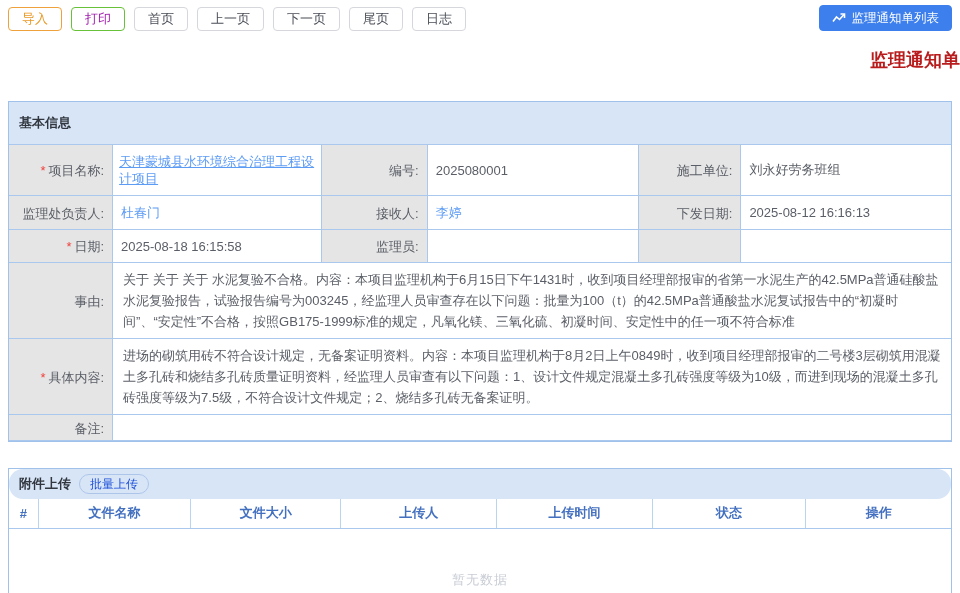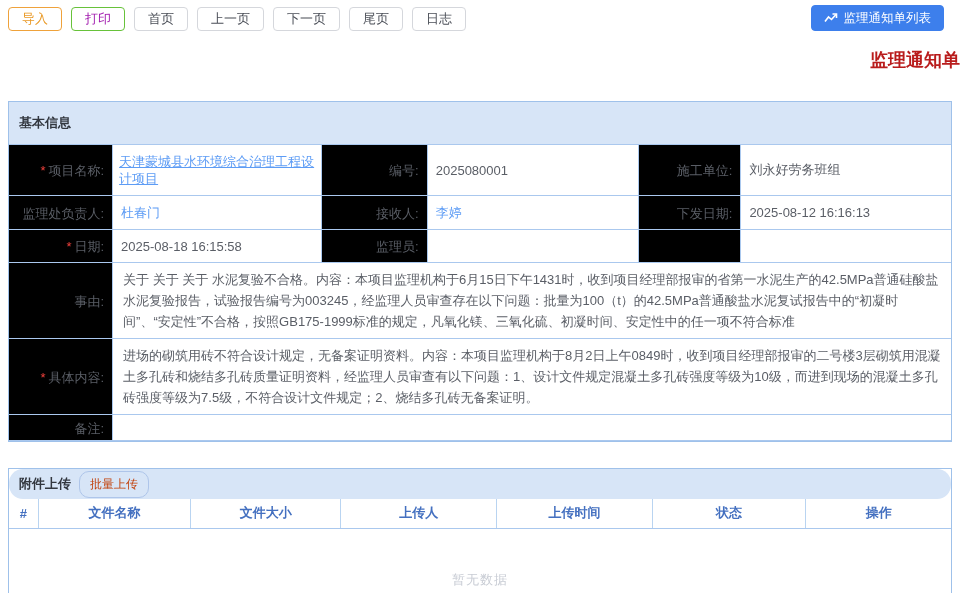--- a/index.html
+++ b/index.html
@@ -9,53 +9,53 @@
   
   .toolbar { display: flex; align-items: flex-end; padding: 5px 8px 0 8px; height: 31px; }
   .btn { display: inline-flex; align-items: center; justify-content: center; height: 24px;
          padding: 0 13px; border-radius: 4px; background: #fff; border: 1px solid #d5d7dc;
          color: #4a4e57; font-size: 13px; margin-right: 9px; cursor: pointer; white-space: nowrap; }
   .btn-import { border-color: #efa23b; color: #e99a28; }
   .btn-print  { border-color: #67c23a; color: #a21caf; }
   .toolbar-spacer { flex: 1; }
   .btn-list { display: inline-flex; align-items: center; gap: 6px; height: 26px; padding: 0 12px;
               background: #3d7fec; border: 1px solid #3d7fec; color: #fff; font-size: 12.5px;
-              border-radius: 4px; cursor: pointer; margin-right: 8px; }
+              border-radius: 4px; cursor: pointer; margin-right: 0; }
   .trend-icon svg { display: block; }
 
   
   .page-title { text-align: right; margin-top: 17px; font-size: 18px; font-weight: bold; color: #b91c1c; }
 
   
   .section { margin: 0 8px; border: 1px solid #9fc1ea; }
   .section-basic { margin-top: 29px; }
   .section-attach { margin-top: 26px; }
   .section-header { background: #d7e5f7; height: 42px; display: flex; align-items: center;
                     padding: 0 10px; font-weight: bold; color: #32373f; font-size: 13px; }
 
   
   table.info { width: 100%; border-collapse: collapse; table-layout: fixed; }
   table.info td { border: 1px solid #aac8ee; font-size: 13px; color: #5a5e66; }
   table.info tr td:first-child { border-left: none; }
   table.info tr td:last-child  { border-right: none; }
-  td.lbl { background: #000000; text-align: right; padding: 3px 8px 1px 2px; vertical-align: middle; color: #5a5e66; }
+  td.lbl { background: #e5e5e5; text-align: right; padding: 3px 8px 1px 2px; vertical-align: middle; color: #5a5e66; }
   td.val { background: #fff; text-align: left; padding: 3px 8px; vertical-align: middle; }
   td.val-long { vertical-align: top; padding: 6px 10px; line-height: 21px; }
   .req { color: #f0413c; margin-right: 3px; font-size: 13px; }
   .link { color: #5d9cf5; cursor: pointer; text-decoration: none; }
   .link-underline { text-decoration: underline; }
   td.val-center { line-height: 17px; padding: 8px 6px; }
   tr.r1 { height: 37px; } tr.r2 { height: 34px; } tr.r3 { height: 33px; }
   tr.r-reason { height: 70px; } tr.r-content { height: 72px; } tr.r-remark { height: 26px; }
 
   
   .attach-header { background: #d7e5f7; height: 30px; display: flex; align-items: center; padding: 0 10px; border-radius: 14px; }
   .attach-title { font-weight: bold; color: #32373f; font-size: 13px; margin-right: 8px; }
-  .btn-batch { height: 27px; padding: 0 10px; border: 1px solid #aec5ea; border-radius: 10px;
-               background: transparent; color: #c2410c; font-size: 12px; cursor: pointer; }
+  .btn-batch { height: 20px; padding: 0 10px; border: 1px solid #aec5ea; border-radius: 10px;
+               background: transparent; color: #1d4ed8; font-size: 12px; cursor: pointer; }
   table.attach { width: 100%; border-collapse: collapse; table-layout: fixed; }
   table.attach th { height: 29px; font-size: 13px; font-weight: bold; color: #4470c0;
                     border-bottom: 1px solid #aac8ee; border-right: 1px solid #b9d4f1;
                     background: #fff; text-align: center; white-space: nowrap; overflow: hidden; }
   table.attach th:last-child { border-right: none; }
   .attach-body { position: relative; height: 104px; background: #fff; }
   .empty-text { text-align: center; padding-top: 42px; color: #c8ccd4; font-size: 13px; letter-spacing: 1px; }
 
   
   .logo { position: absolute; right: 4px; bottom: 1px; display: flex; align-items: flex-end; opacity: 0.85; }

